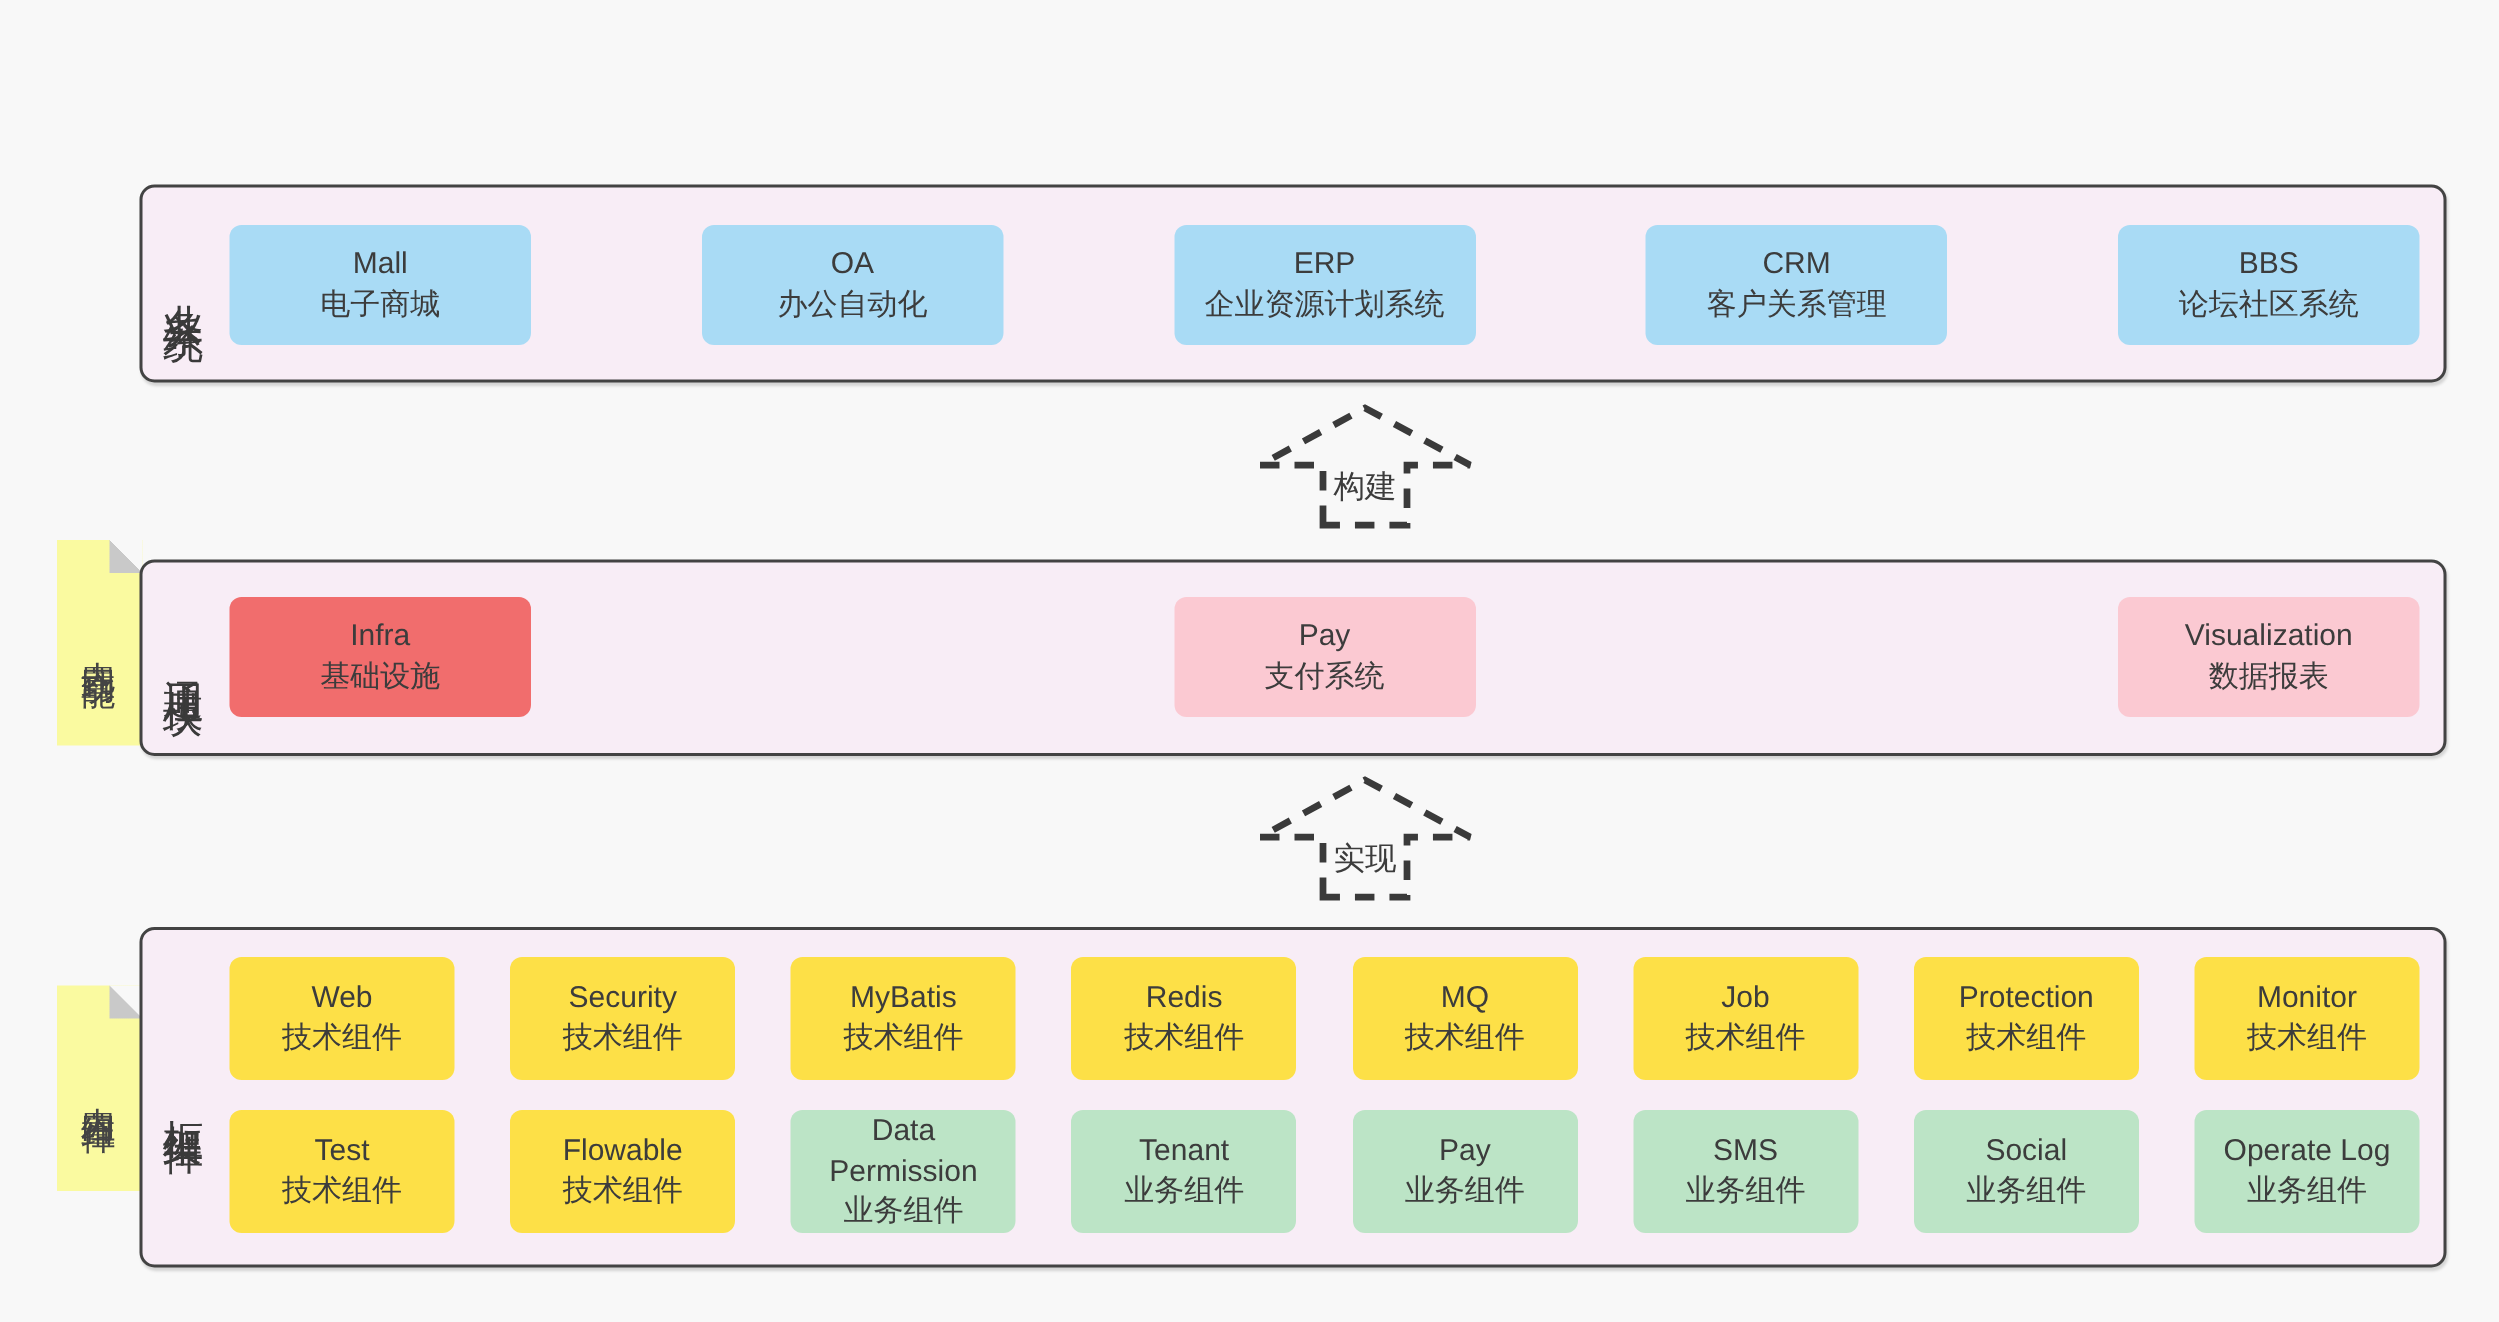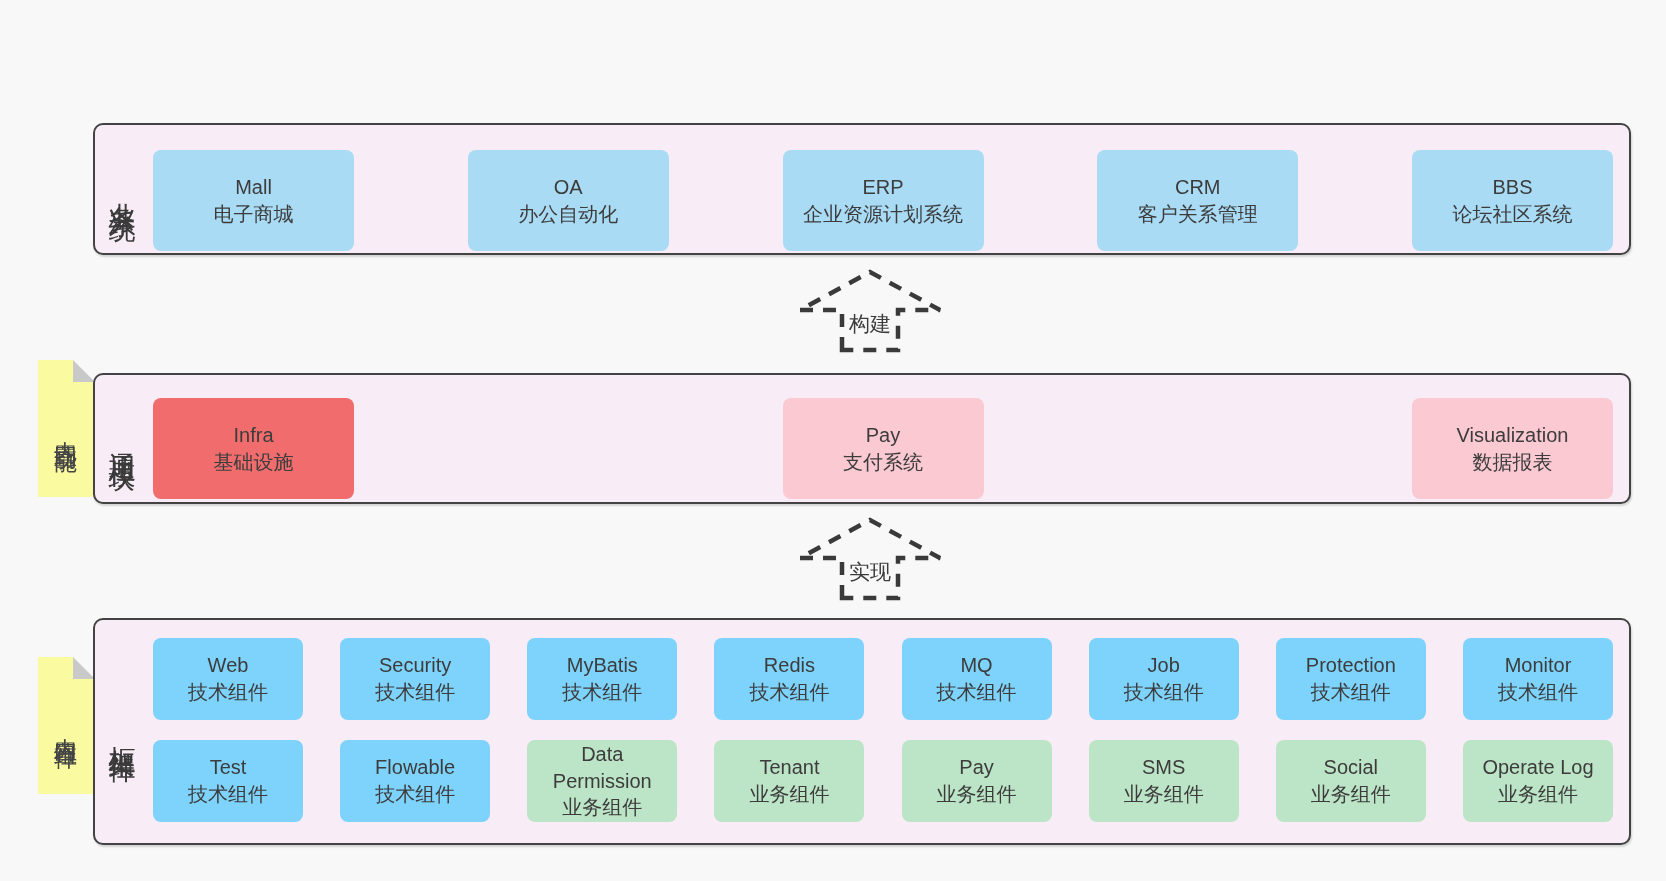--- a/index.html
+++ b/index.html
@@ -28,48 +28,48 @@
   }
   .row{
     position:absolute;left:58px;right:16px;
     display:flex;justify-content:space-between;
   }
   .box{
     border-radius:8px;
     display:flex;flex-direction:column;justify-content:center;align-items:center;
     text-align:center;
     font-size:20px;line-height:1.34;color:#3c3c3c;
-    height:101px;
+    height:80px;
     padding:0 8px;box-sizing:border-box;
   }
   .w6{flex:0 0 201px;}
   .w8{flex:0 0 150px;height:82px;}
   .blue{background:#a9dbf5;}
   .red{background:#f16d6d;}
   .pink{background:#fbc9d2;}
-  .green{background:#7dd3fc;}
+  .green{background:#fde047;}
   .lightgreen{background:#bce4c6;}
   .tag{
     position:absolute;left:38px;width:57px;height:137px;
     background:#fafaa0;
     z-index:1;
   }
   .tag::before{
     content:"";position:absolute;top:0;right:0;width:22px;height:22px;
     background:linear-gradient(45deg,#c9c9c9 49.5%,#f8f8f8 50.5%);
   }
   .tag-text{
     position:absolute;left:50%;top:50%;
     transform:translate(-50%,-50%);
     writing-mode:vertical-lr;text-orientation:upright;
     font-size:23px;letter-spacing:3px;color:#444;
     white-space:nowrap;
   }
   .arrow{
-    position:absolute;left:790px;width:160px;height:88px;z-index:1;
+    position:absolute;left:830px;width:160px;height:88px;z-index:1;
   }
   .arrow svg{position:absolute;left:0;top:0;}
   .arrow-label{
     position:absolute;top:44px;left:0;width:100%;
     text-align:center;font-size:21px;color:#3c3c3c;
   }
 </style>
 </head>
 <body>
 

